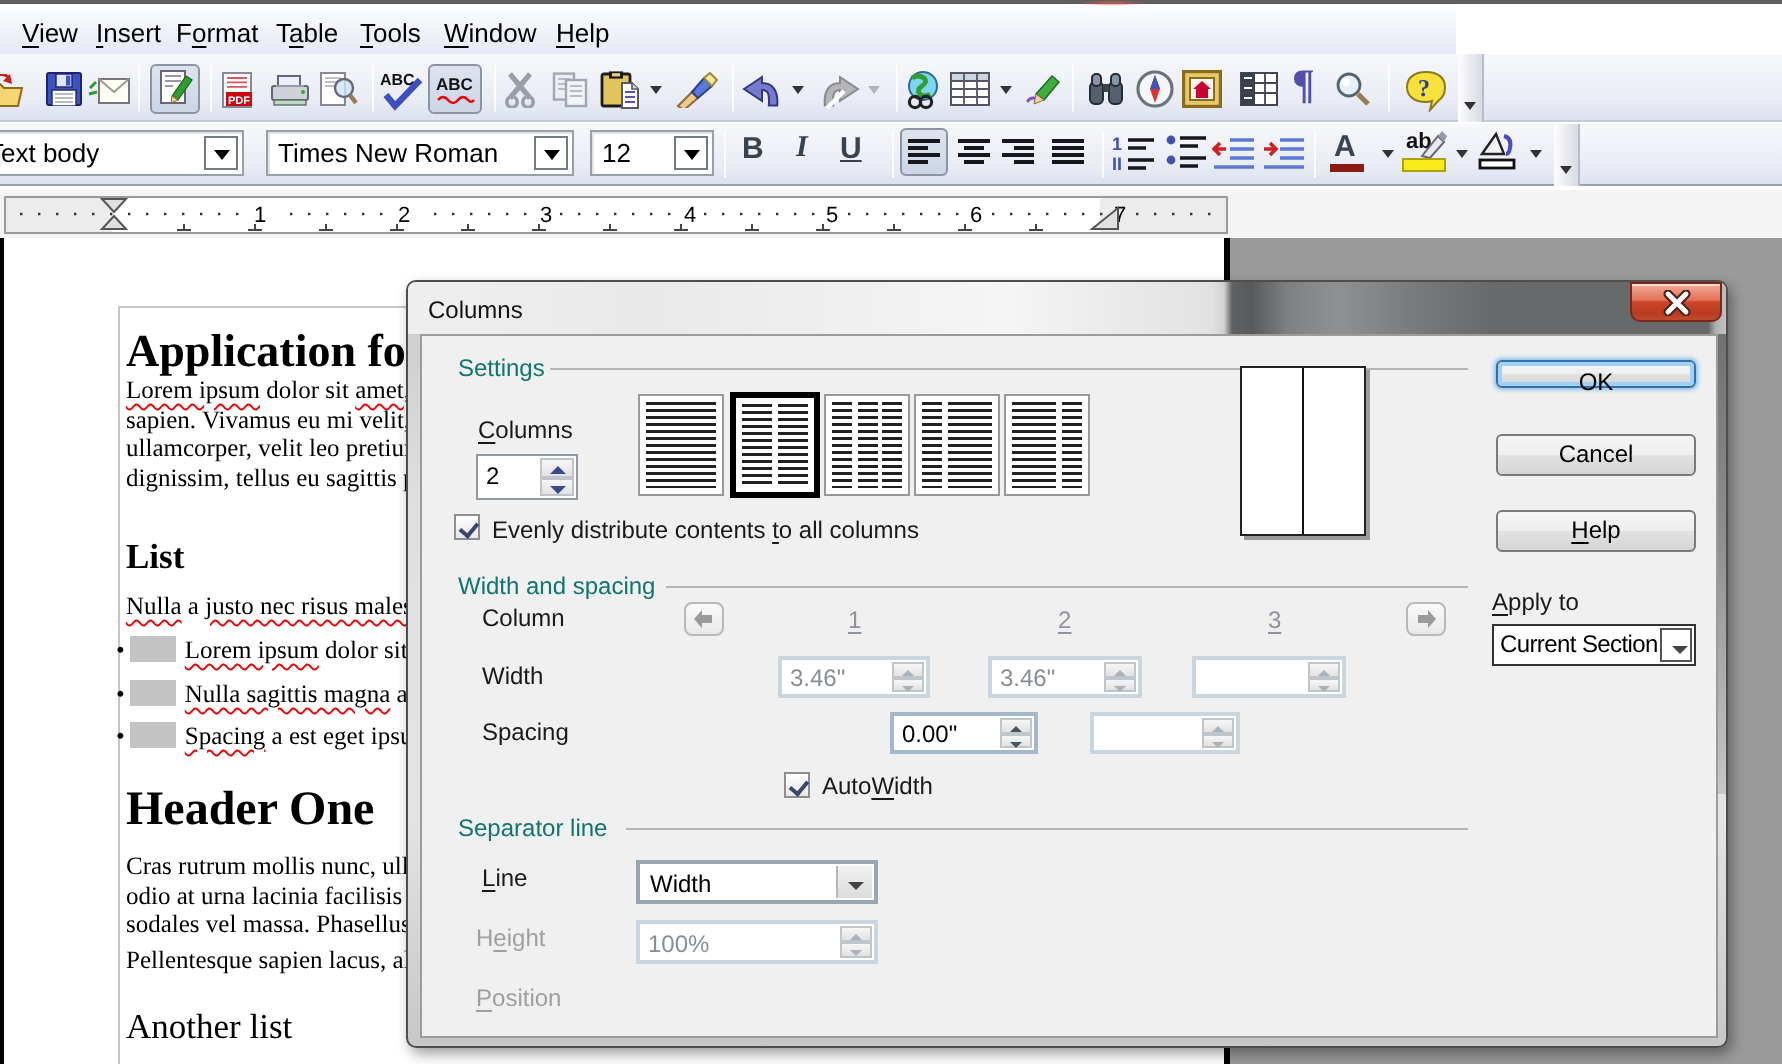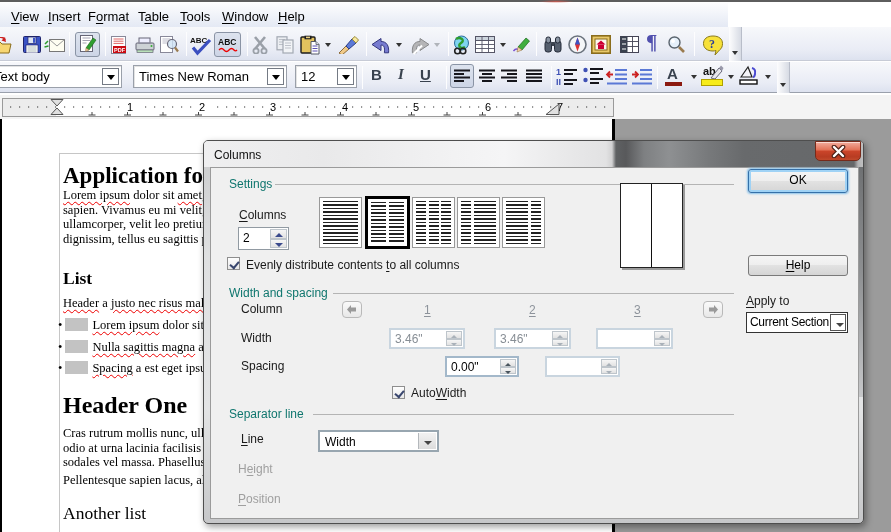--- a/index.html
+++ b/index.html
@@ -338,21 +338,21 @@
   <div id="page">
     <div id="tbound-h"></div>
         <div id="tbound-v"></div>
     <div id="doctext">
 <div class="dt" style="top:45px;font-size:23px;font-weight:bold;line-height:24px">Application for Employment</div>
 <div class="dt" style="top:69px"><span class="wavy">Lorem ipsum</span> dolor sit <span class="wavy">amet</span>, consectetur adipiscing elit proin<br>
 sapien. Vivamus eu mi velit, sed vestibulum arcu. Integer in<br>
 ullamcorper, velit leo pretium quis, viverra ut augue. Morbi<br>
 dignissim, tellus eu sagittis pellentesque, arcu urna porta</div>
 <div class="dt" style="top:149px;font-size:17.5px;font-weight:bold;line-height:20px">List</div>
-<div class="dt" style="top:177px"><span class="wavy">Header</span> a <span class="wavy">justo nec risus malesuada</span> tincidunt sit amet sed</div>
+<div class="dt" style="top:177px"><span class="wavy">Nulla</span> a <span class="wavy">justo nec risus malesuada</span> tincidunt sit amet sed</div>
 <div class="dt" style="left:56px;top:199px">•<span class="gbox" style="margin-left:3px;margin-right:4px"></span><span class="wavy">Lorem ipsum</span> dolor sit <span class="wavy">amet</span> consectetur</div>
 <div class="dt" style="left:56px;top:221px">•<span class="gbox" style="margin-left:3px;margin-right:4px"></span><span class="wavy">Nulla sagittis magna</span> at libero euismod</div>
 <div class="dt" style="left:56px;top:242px">•<span class="gbox" style="margin-left:3px;margin-right:4px"></span><span class="wavy">Spacing</span> a est eget ipsum tincidunt mollis</div>
 <div class="dt" style="top:273px;font-size:24px;font-weight:bold;line-height:26px">Header One</div>
 <div class="dt" style="top:307px">Cras rutrum mollis nunc, ullamcorper fringilla enim cursus at<br>
 odio at urna lacinia facilisis non vitae dolor. Suspendisse et<br>
 sodales vel massa. Phasellus non condimentum augue</div>
 <div class="dt" style="top:354px">Pellentesque sapien lacus, aliquam nec blandit sed posuere</div>
 <div class="dt" style="top:384px;font-size:17.5px;font-weight:normal;line-height:20px">Another list</div>
 </div>
@@ -455,24 +455,32 @@
 <div class="checkbox" style="left:181px;top:218px"></div>
 <span class="dlglabel" style="left:200px;top:218px">Auto<u>W</u>idth</span>
 <span class="grouplabel" style="left:18px;top:239px">Separator line</span>
 <div class="groupline" style="left:102px;top:246px;width:421px"></div>
 <span class="dlglabel" style="left:30px;top:264px"><u>L</u>ine</span>
 <div class="dropdown" style="left:107px;top:262px;width:121px;height:22px">
           <span class="txt">Width</span>
           <span class="btn"></span>
         </div>
 <span class="dlglabel dis" style="left:27px;top:294px">H<u>e</u>ight</span>
+<div class="spinfield dis" style="left:107px;top:292px;width:121px;height:22px">
+          <span class="val" style="top:3px">100%</span>
+          <span class="spinner dis">
+            <span class="up"></span>
+            <span class="dn"></span>
+          </span>
+        </div>
 <span class="dlglabel dis" style="left:27px;top:324px"><u>P</u>osition</span>
 <div style="position:absolute;left:409px;top:15px;width:63px;height:85px;background:#fff;border:1px solid #222;box-shadow:2px 2px 0 #9a9a9a"></div>
 <div style="position:absolute;left:440px;top:16px;width:1px;height:83px;background:#111"></div>
-<div class="w7btn" style="left:537px;top:1px;width:100px;height:24px;border-color:#3570a8;box-shadow:inset 0 0 0 2px #9fd2f5,0 0 2px 1px #8ac2ea;line-height:20px">OK</div>
+<div class="w7btn" style="left:537px;top:12px;width:100px;height:14px;border-color:#3570a8;box-shadow:inset 0 0 0 2px #9fd2f5,0 0 2px 1px #8ac2ea;line-height:20px">OK</div>
+<div class="w7btn" style="left:537px;top:49px;width:100px;height:21px;line-height:19px">Cancel</div>
 <div class="w7btn" style="left:537px;top:87px;width:100px;height:21px;line-height:19px"><u>H</u>elp</div>
 <span class="dlglabel" style="left:535px;top:126px"><u>A</u>pply to</span>
 <div class="dropdown" style="left:535px;top:144px;width:102px;height:21px;border:1px solid #333">
           <span class="txt" style="top:2px;left:3px;letter-spacing:-0.3px">Current Section</span>
           <span class="btn" style="background:#fff;border:1px solid #555;width:16px"></span>
         </div>
 </div>
 </div>
 </div>
 </body></html>

